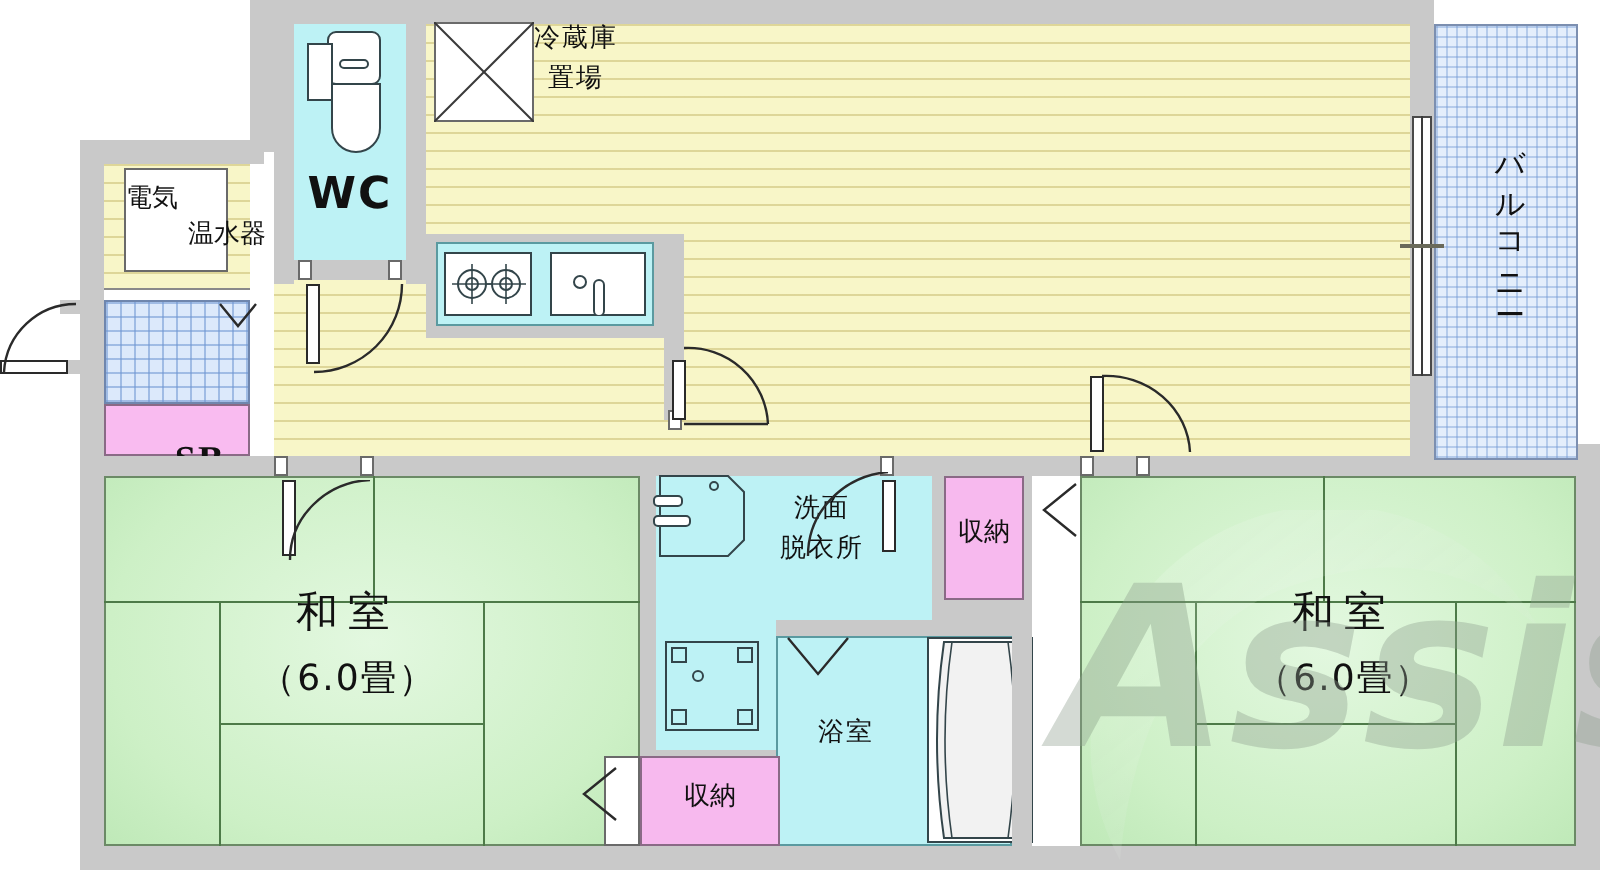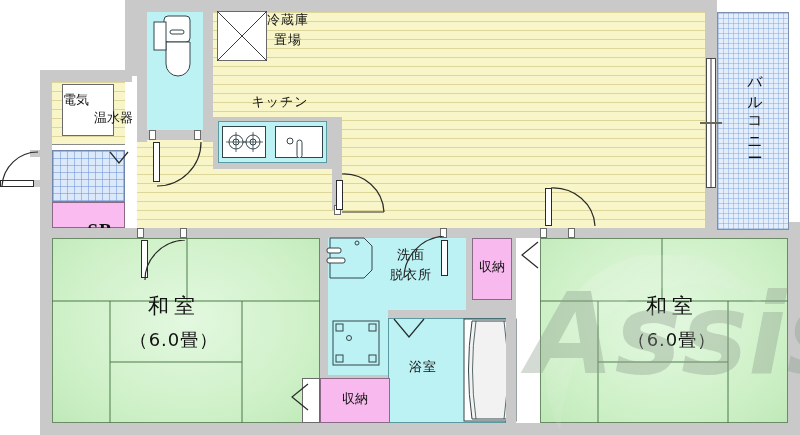--- a/index.html
+++ b/index.html
@@ -135,20 +135,21 @@
 
   <div class="abs fl-wood-nb" style="left:137px; top:12px; width:568px; height:218px;"></div>
 
 
   <div class="abs wall-plain" style="left:137px; top:12px; width:10px; height:130px;"></div>
   <div class="abs wall-plain" style="left:203px; top:12px; width:10px; height:130px;"></div>
   <div class="abs fl-water-nb" style="left:147px; top:12px; width:56px; height:118px;"></div>
   <div class="abs wall-plain" style="left:137px; top:130px; width:76px; height:10px;"></div>
   <div class="abs doorjamb" style="left:149px; top:130px; width:7px; height:10px;"></div>
   <div class="abs doorjamb" style="left:194px; top:130px; width:7px; height:10px;"></div>
+  <div class="abs lbl lbl-wc" style="left:147px; top:85px; width:56px;">WC</div>
 
   <svg class="abs" style="left:152px; top:14px; width:46px; height:76px;" viewBox="0 0 46 76">
     <rect x="12" y="2" width="26" height="26" rx="4" fill="#ffffff" stroke="#33454a" stroke-width="1"></rect>
     <rect x="18" y="16" width="14" height="4" rx="2" fill="#ffffff" stroke="#33454a" stroke-width="1"></rect>
     <path d="M14 28 L14 50 A12 12 0 0 0 38 50 L38 28 Z" fill="#ffffff" stroke="#33454a" stroke-width="1"></path>
     <rect x="2" y="8" width="12" height="28" fill="#ffffff" stroke="#33454a" stroke-width="1"></rect>
   </svg>
 
   <div class="abs door-leaf" style="left:153px; top:142px; width:7px; height:40px;"></div>
   <svg class="abs" style="left:155px; top:140px; width:48px; height:48px;" viewBox="0 0 48 48">
@@ -176,21 +177,20 @@
     <circle cx="31" cy="16" r="3" fill="none" stroke="#33454a" stroke-width="1"></circle>
     <line x1="31" y1="6" x2="31" y2="26" stroke="#33454a" stroke-width="0.8"></line>
     <line x1="21" y1="16" x2="41" y2="16" stroke="#33454a" stroke-width="0.8"></line>
   </svg>
 
   <div class="abs fx-white" style="left:275px; top:126px; width:48px; height:32px;"></div>
   <svg class="abs" style="left:275px; top:126px; width:48px; height:32px;" viewBox="0 0 48 32">
     <circle cx="15" cy="15" r="3" fill="none" stroke="#33454a" stroke-width="1"></circle>
     <rect x="22" y="14" width="5" height="18" rx="2.5" fill="#ffffff" stroke="#33454a" stroke-width="1"></rect>
   </svg>
-  <div class="abs lbl lbl-mid" style="left:235px; top:95px; width:90px;">キッチン</div>
 
   <div class="abs wall-plain" style="left:332px; top:117px; width:10px; height:93px;"></div>
 
   <div class="abs doorjamb" style="left:334px; top:205px; width:7px; height:10px;"></div>
   <div class="abs door-leaf" style="left:336px; top:180px; width:7px; height:30px;"></div>
   <svg class="abs" style="left:340px; top:172px; width:48px; height:42px;" viewBox="0 0 48 42">
     <path d="M2 2 A40 40 0 0 1 44 40" fill="none" stroke="#2a2a2a" stroke-width="1.2"></path>
     <line x1="2" y1="40" x2="44" y2="40" stroke="#2a2a2a" stroke-width="1.2"></line>
   </svg>
 

